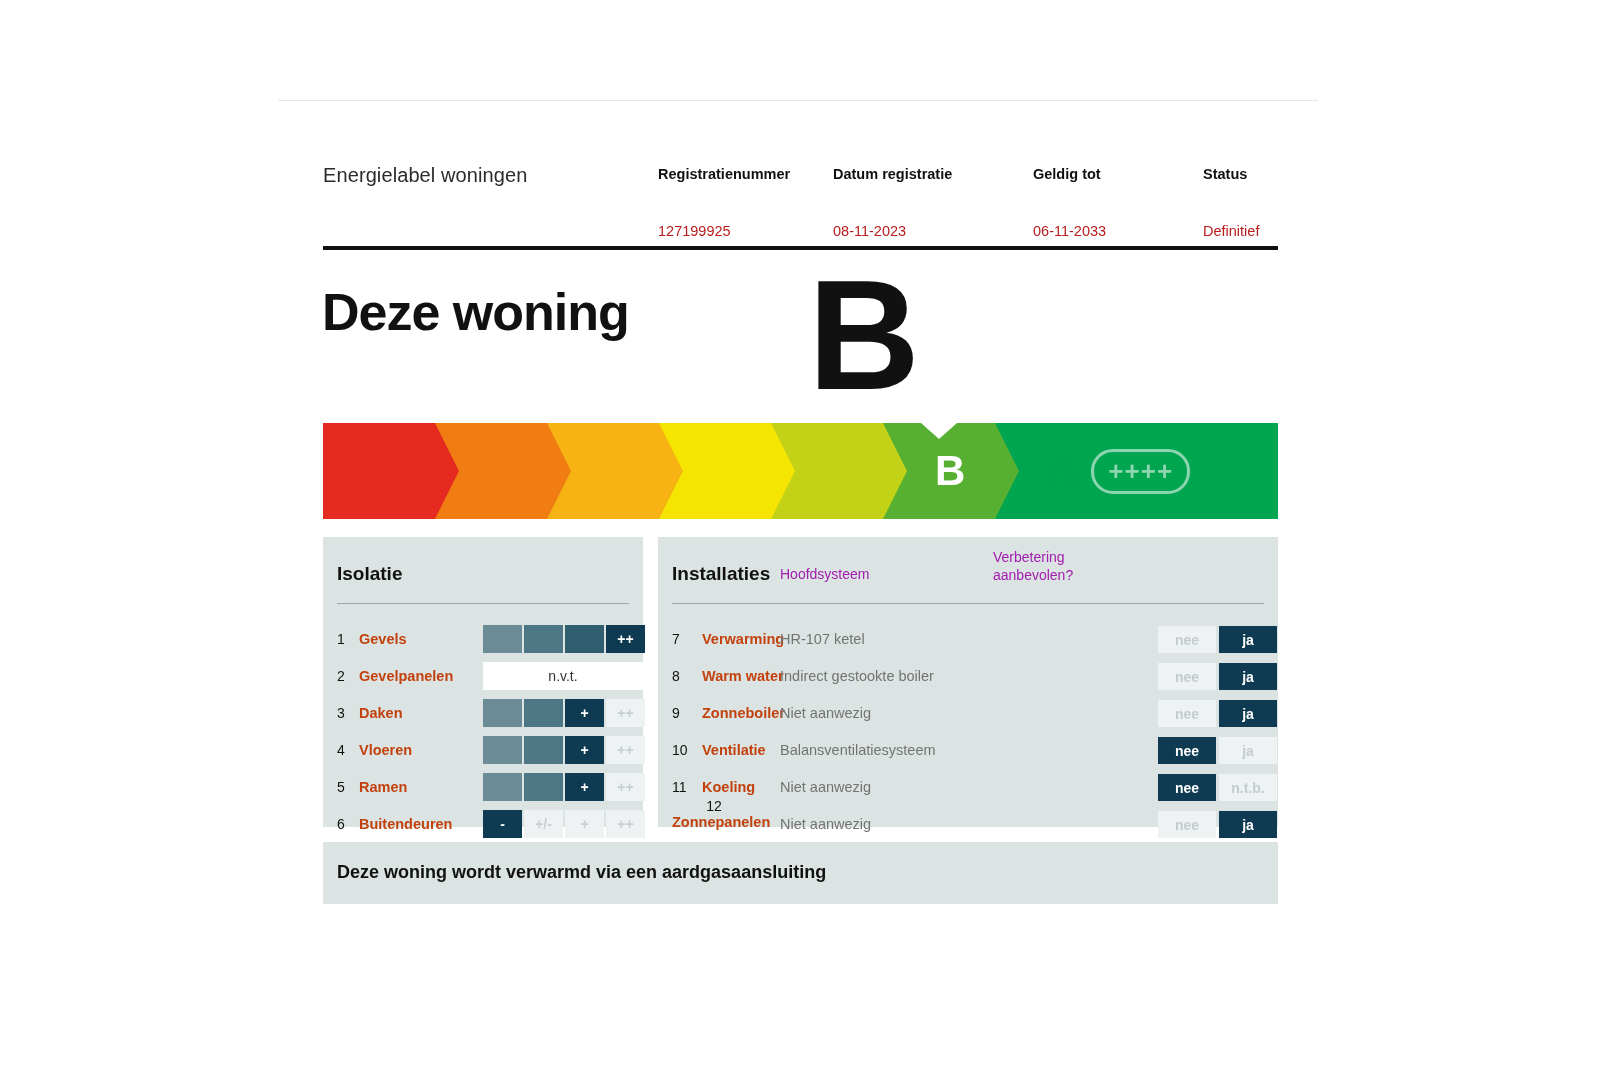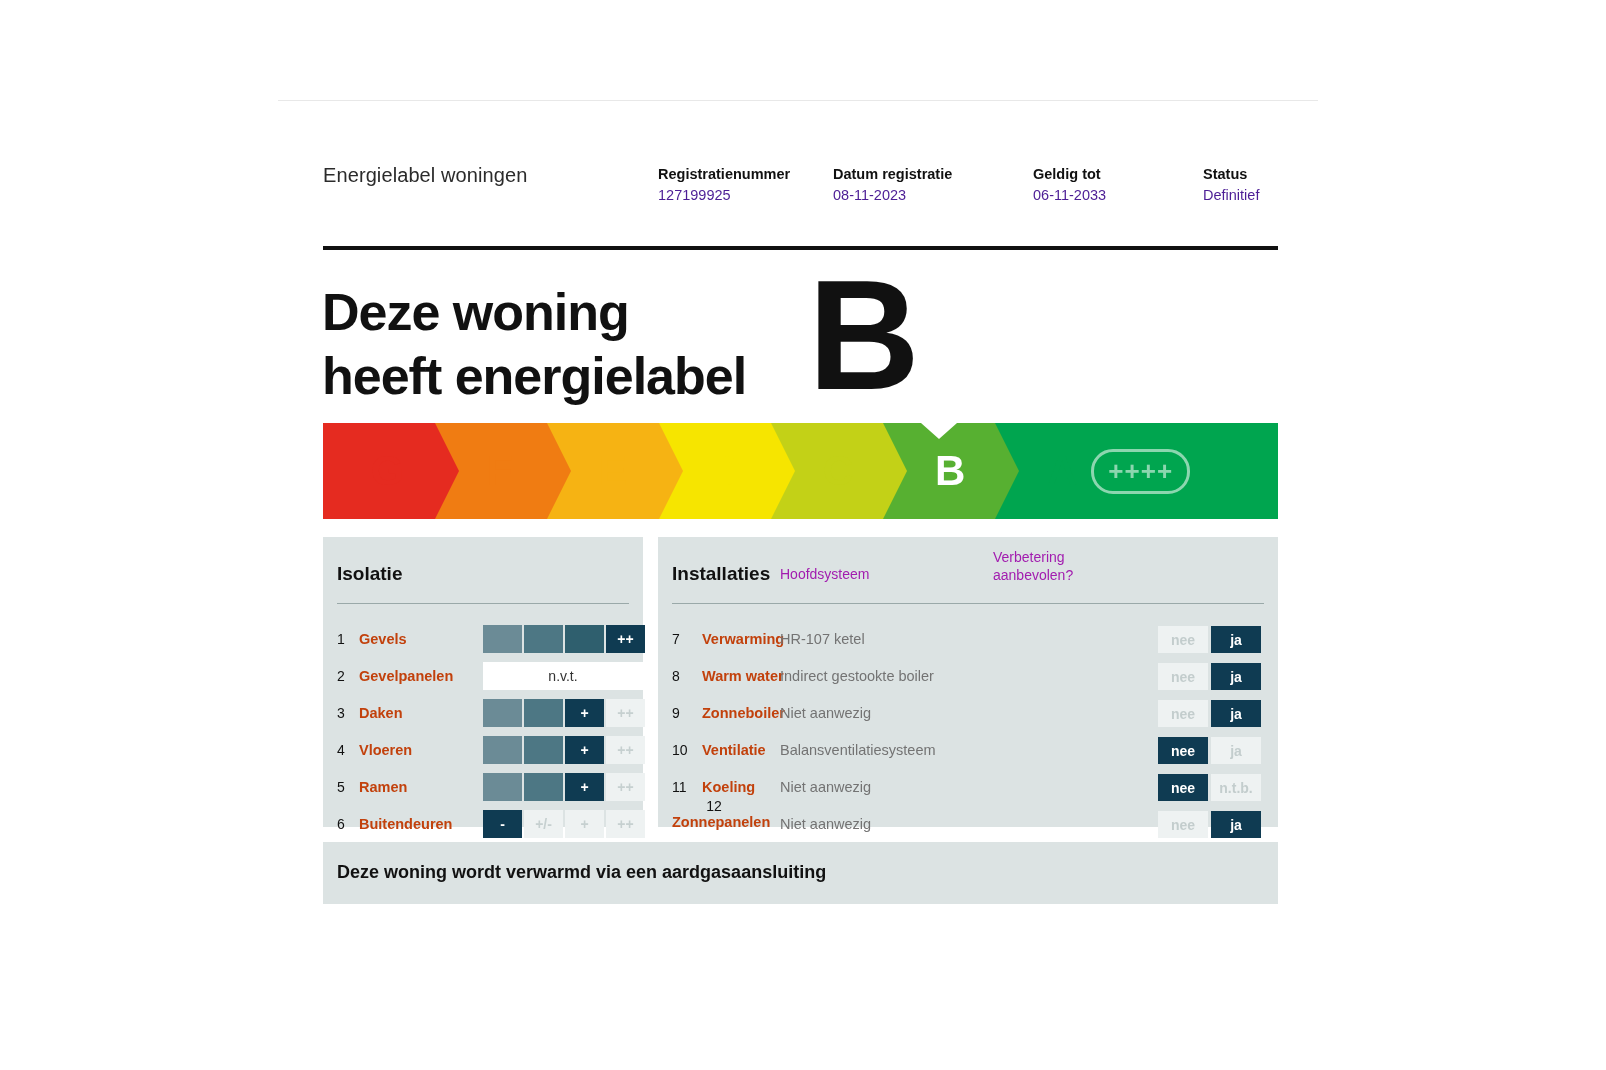--- a/index.html
+++ b/index.html
@@ -39,22 +39,23 @@
     letter-spacing: .1px;
   }
   .meta {
     position: absolute; top: 12px;
   }
   .meta .label {
     font-size: 14.5px; font-weight: bold; color: #111; line-height: 20px;
     white-space: nowrap;
   }
   .meta .value {
-    font-size: 14.5px; font-weight: 400; color: #4c1d95; line-height: 22px;
+    font-size: 14.5px; font-weight: 400; color: #b91c1c; line-height: 22px;
     white-space: nowrap;
+    margin-top: 36px;
   }
   .meta-1 { left: 335px; }
   .meta-2 { left: 510px; }
   .meta-3 { left: 710px; }
   .meta-4 { left: 880px; }
   .header-rule {
     position: absolute; left: 45px; top: 146px;
     width: 955px; height: 4px; background: #111;
   }
 
@@ -171,21 +172,21 @@
   
   .inst-main {
     position: absolute;
     font-size: 14.5px; color: #737373; font-weight: 400;
   }
   .yn {
     position: absolute;
     display: flex; gap: 3px; height: 27px;
   }
   .yn div {
-    width: 50px; height: 27px;
+    width: 58px; height: 27px;
     display: flex; align-items: center; justify-content: center;
     font-size: 14px; font-weight: bold;
   }
   .yn .off { background: #eef2f2; color: #c3cdcd; }
   .yn .on  { background: #0f3b52; color: #ffffff; }
 
   
   .footer {
     position: absolute; left: 45px; top: 742px;
     width: 955px; height: 62px;
@@ -220,21 +221,20 @@
       </div>
       <div class="meta meta-4">
         <div class="label">Status</div>
         <div class="value">Definitief</div>
       </div>
     </div>
     <div class="header-rule"></div>
 
     <div class="bigtitle">
       <div>Deze woning</div>
-      <div>heeft energielabel</div>
     </div>
     <div class="bigletter">B</div>
 
     <div class="scale" id="scale">
         <div class="seg" style="background: rgb(229, 43, 32); width: 112px; color: rgb(229, 43, 32); padding-left: 48px;">
           <span class="ltr">G</span>
           <div class="arrow"></div>
         </div>
         <div class="seg" style="background: rgb(240, 124, 18); width: 112px; color: rgb(240, 124, 18); padding-left: 52px;">
           <span class="ltr">F</span>

